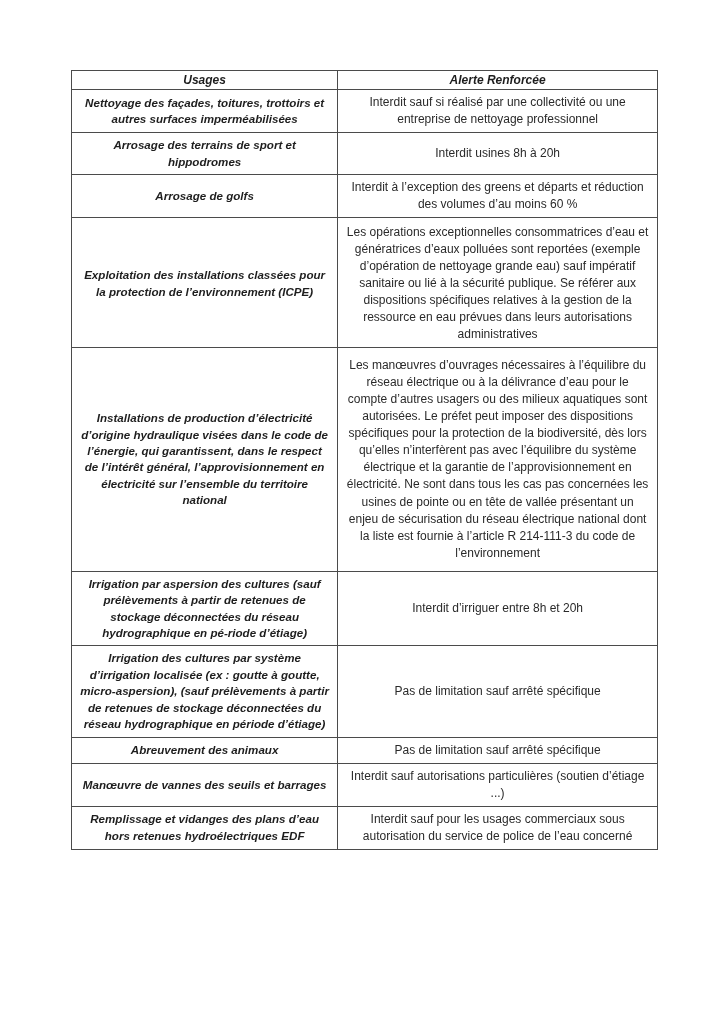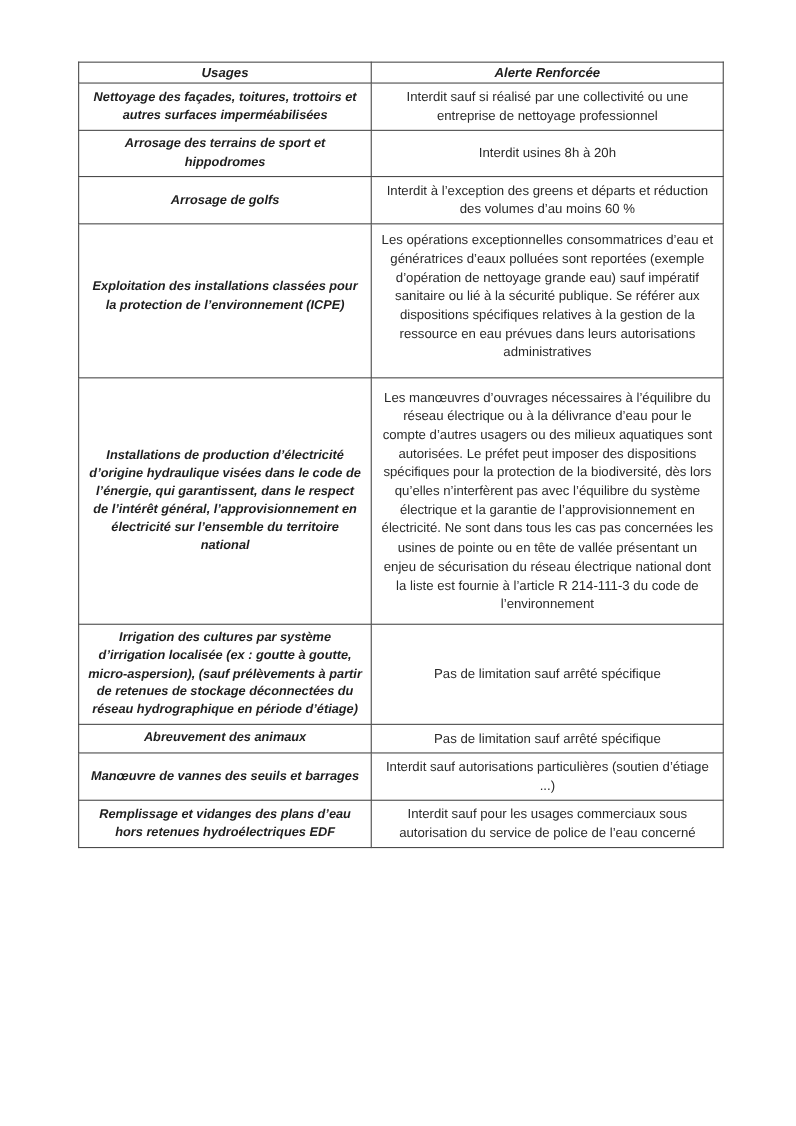--- a/index.html
+++ b/index.html
@@ -13,21 +13,21 @@
     height: 1024px;
     margin: 0 auto;
     background: #ffffff;
     font-family: "Liberation Sans", sans-serif;
     color: #262626;
     overflow: hidden;
   }
   table.restrictions {
     position: absolute;
     left: 71px;
-    top: 56px;
+    top: 70px;
     width: 587px;
     border-collapse: collapse;
     table-layout: fixed;
   }
   table.restrictions th,
   table.restrictions td {
     border: 1px solid #4b4b4b;
     text-align: center;
     vertical-align: middle;
     padding: 4px 7px;
@@ -47,21 +47,21 @@
     font-style: italic;
     line-height: 1.42;
     color: #1e1e1e;
   }
   td.measure-cell {
     font-size: 12px;
     line-height: 1.42;
     color: #2a2a2a;
   }
   tr.row-hydro td { padding-top: 9px; padding-bottom: 9px; }
-  tr.row-icpe td { padding-top: 6px; padding-bottom: 14px; }
+  tr.row-icpe td { padding-top: 6px; padding-bottom: 4px; }
   .page-number {
     position: absolute;
     left: 0;
     top: 928px;
     width: 724px;
     text-align: center;
     font-size: 11px;
     color: #2a2a2a;
     letter-spacing: 0.5px;
   }
@@ -94,20 +94,24 @@
         </tr>
         <tr class="row-icpe">
           <td class="usage-cell">Exploitation des installations classées pour la protection de l’environnement (ICPE)</td>
           <td class="measure-cell">Les opérations exceptionnelles consommatrices d’eau et génératrices d’eaux polluées sont reportées (exemple d’opération de nettoyage grande eau) sauf impératif sanitaire ou lié à la sécurité publique.  Se référer aux dispositions spécifiques relatives à la gestion de la ressource en eau prévues dans leurs autorisations administratives</td>
         </tr>
         <tr class="row-hydro">
           <td class="usage-cell">Installations de production d’électricité d’origine hydraulique visées dans le code de l’énergie, qui garantissent, dans le respect de l’intérêt général, l’approvisionnement en électricité sur l’ensemble du territoire national</td>
           <td class="measure-cell">Les manœuvres d’ouvrages nécessaires à l’équilibre du réseau électrique ou à la délivrance d’eau pour le compte d’autres usagers ou des milieux aquatiques sont autorisées. Le préfet peut imposer des dispositions spécifiques pour la protection de la biodiversité, dès lors qu’elles n’interfèrent pas avec l’équilibre du système électrique et la garantie de l’approvisionnement en électricité. Ne sont dans tous les cas pas concernées les usines de pointe ou en tête de vallée présentant un enjeu de sécurisation du réseau électrique national dont la liste est fournie à l’article R 214-111-3 du code de l’environnement</td>
         </tr>
         <tr>
+          <td class="usage-cell">Irrigation par aspersion des cultures  (sauf prélèvements à partir de retenues de stockage déconnectées du réseau hydrographique en pé-riode d’étiage)</td>
+          <td class="measure-cell">Interdit d’irriguer entre 8h et 20h</td>
+        </tr>
+        <tr>
           <td class="usage-cell">Irrigation des cultures par système d’irrigation localisée (ex : goutte à goutte, micro-aspersion), (sauf prélèvements à partir de retenues de stockage déconnectées du réseau hydrographique en période d’étiage)</td>
           <td class="measure-cell">Pas de limitation sauf arrêté spécifique</td>
         </tr>
         <tr>
           <td class="usage-cell">Abreuvement des animaux</td>
           <td class="measure-cell">Pas de limitation sauf arrêté spécifique</td>
         </tr>
         <tr>
           <td class="usage-cell">Manœuvre de vannes des seuils et barrages</td>
           <td class="measure-cell">Interdit sauf autorisations particulières (soutien d’étiage ...)</td>

